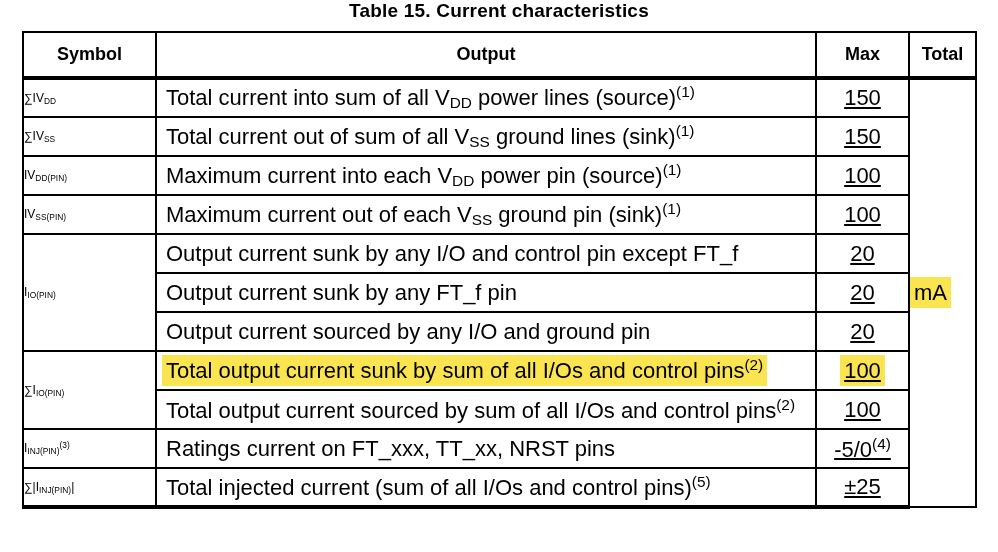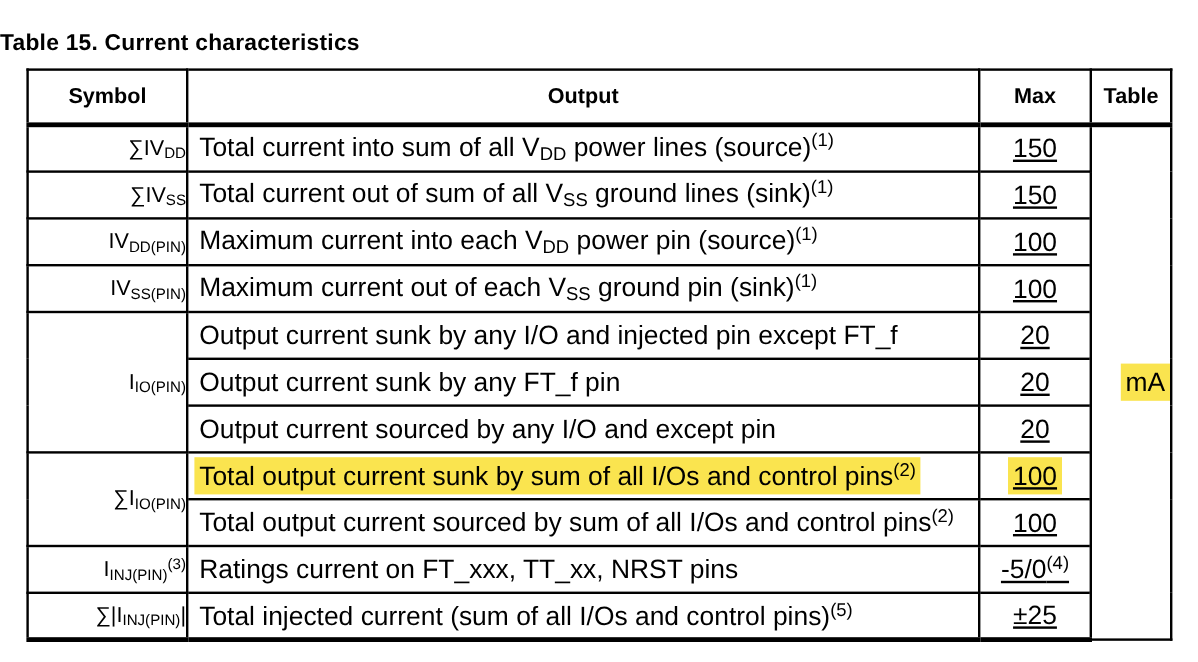--- a/index.html
+++ b/index.html
@@ -7,22 +7,22 @@
   .page {
     position: relative;
     width: 998px;
     height: 552px;
     background: #ffffff;
     color: #000000;
     font-family: "Liberation Sans", sans-serif;
     overflow: hidden;
   }
   .title {
-    padding-top: 26px;
     padding-bottom: 9px;
+    text-align: center;
     font-size: 19px;
     font-weight: bold;
     letter-spacing: 0.2px;
   }
   table.specs {
     border-collapse: collapse;
     margin-left: 22px;
     width: 953px;
     table-layout: fixed;
   }
@@ -31,24 +31,24 @@
     vertical-align: middle;
   }
   thead th {
     height: 46px;
     font-size: 18px;
     font-weight: bold;
     border-bottom: 4px solid #000 !important;
   }
   tbody td { height: 39px; font-size: 22px; }
   tbody tr:last-child td { border-bottom: 4px solid #000; }
-  td.sym  { text-align: right; font-size: 18px; }
+  td.sym  { text-align: left; font-size: 12px; }
   td.rating { text-align: left; padding-left: 9px; }
   td.max  { text-align: center; text-decoration: underline; }
-  td.unit { text-align: left; padding-left: 24px; }
+  td.unit { text-align: left; }
   td sub { font-size: 0.70em; vertical-align: -0.22em; }
   td sup { font-size: 0.70em; vertical-align: 0.50em; }
   .hl {
     background: #FAE44F;
     padding: 3px 4px 3px 4px;
   }
   td.rating .hl { margin-left: -4px; }
 </style>
 </head>
 <body>
@@ -60,21 +60,21 @@
       <col style="width:133px">
       <col style="width:660px">
       <col style="width:93px">
       <col style="width:67px">
     </colgroup>
     <thead>
       <tr>
         <th>Symbol</th>
         <th>Output</th>
         <th>Max</th>
-        <th>Table</th>
+        <th>Total</th>
       </tr>
     </thead>
     <tbody>
         <tr>
           <td class="sym">∑IV<sub>DD</sub></td>
           <td class="rating">Total current into sum of all V<sub>DD</sub> power lines (source)<sup>(1)</sup></td>
           <td class="max">150</td>
           <td class="unit" rowspan="11"><span class="hl">mA</span></td>
         </tr>
         <tr>
@@ -87,29 +87,29 @@
           <td class="rating">Maximum current into each V<sub>DD</sub> power pin (source)<sup>(1)</sup></td>
           <td class="max">100</td>
         </tr>
         <tr>
           <td class="sym">IV<sub>SS(PIN)</sub></td>
           <td class="rating">Maximum current out of each V<sub>SS</sub> ground pin (sink)<sup>(1)</sup></td>
           <td class="max">100</td>
         </tr>
         <tr>
           <td class="sym" rowspan="3">I<sub>IO(PIN)</sub></td>
-          <td class="rating">Output current sunk by any I/O and injected pin except FT_f</td>
+          <td class="rating">Output current sunk by any I/O and control pin except FT_f</td>
           <td class="max">20</td>
         </tr>
         <tr>
           <td class="rating">Output current sunk by any FT_f pin</td>
           <td class="max">20</td>
         </tr>
         <tr>
-          <td class="rating">Output current sourced by any I/O and except pin</td>
+          <td class="rating">Output current sourced by any I/O and ground pin</td>
           <td class="max">20</td>
         </tr>
         <tr>
           <td class="sym" rowspan="2">∑I<sub>IO(PIN)</sub></td>
           <td class="rating"><span class="hl">Total output current sunk by sum of all I/Os and control pins<sup>(2)</sup></span></td>
           <td class="max"><span class="hl">100</span></td>
         </tr>
         <tr>
           <td class="rating">Total output current sourced by sum of all I/Os and control pins<sup>(2)</sup></td>
           <td class="max">100</td>

